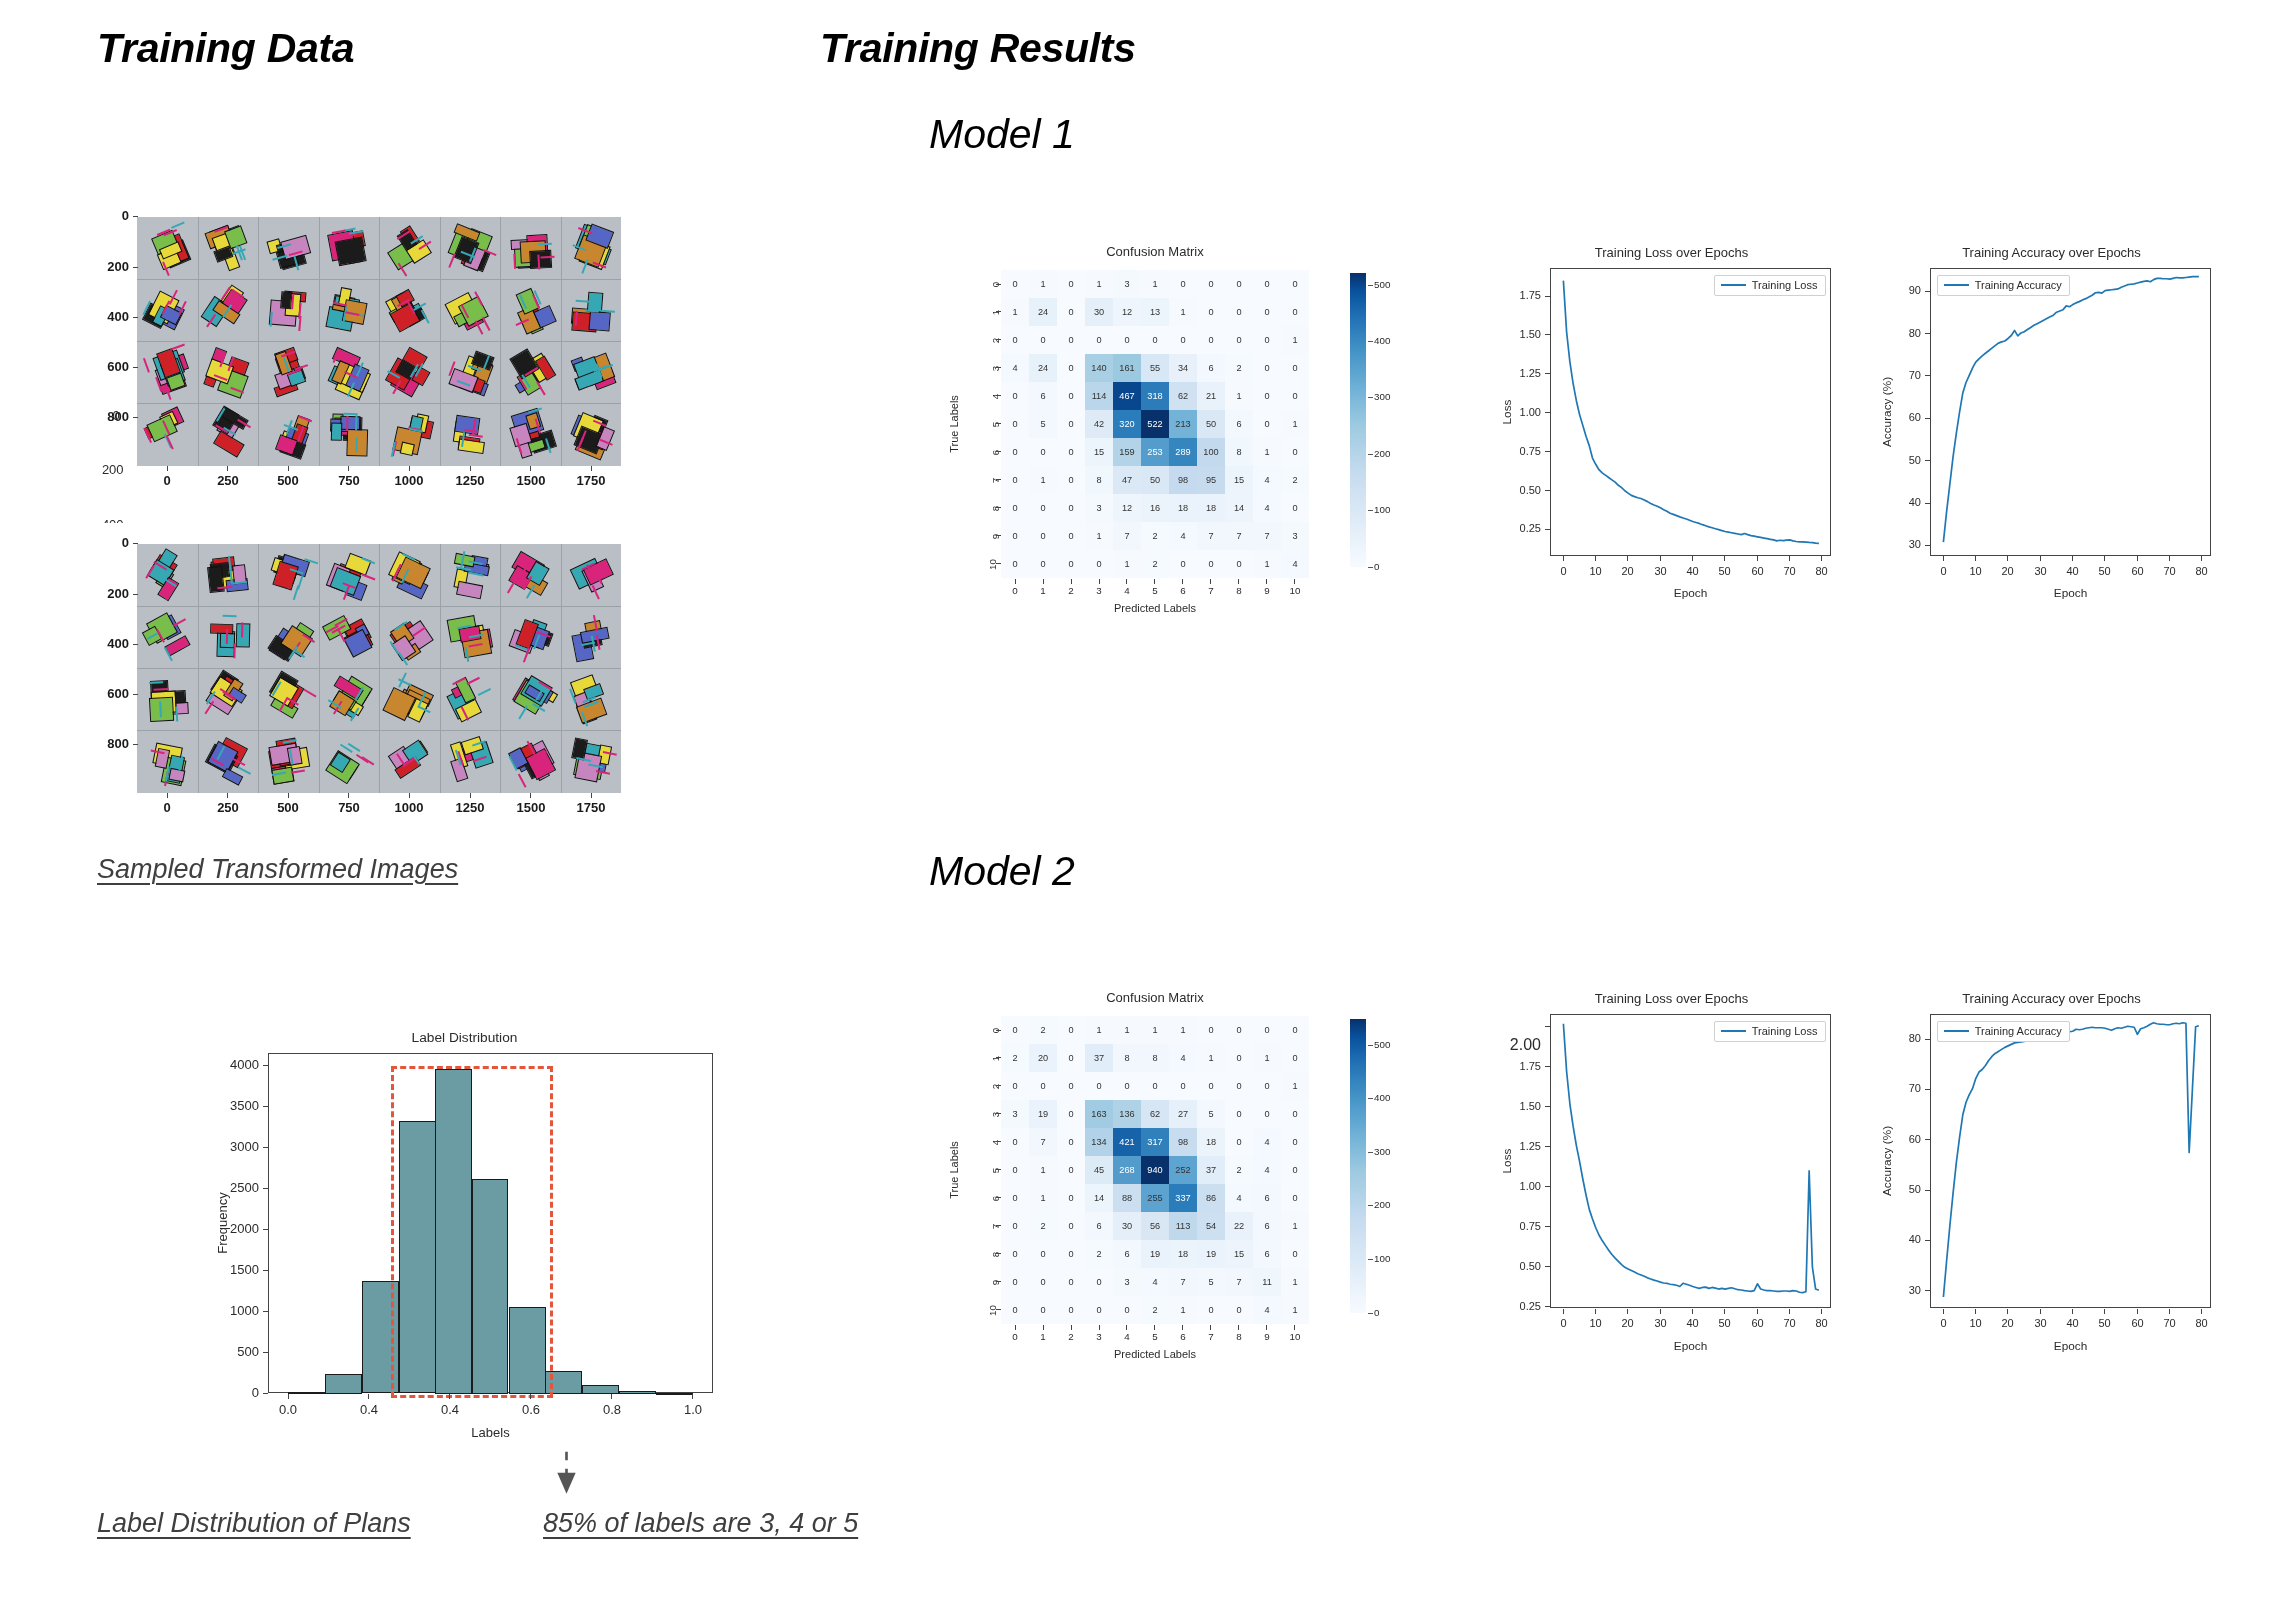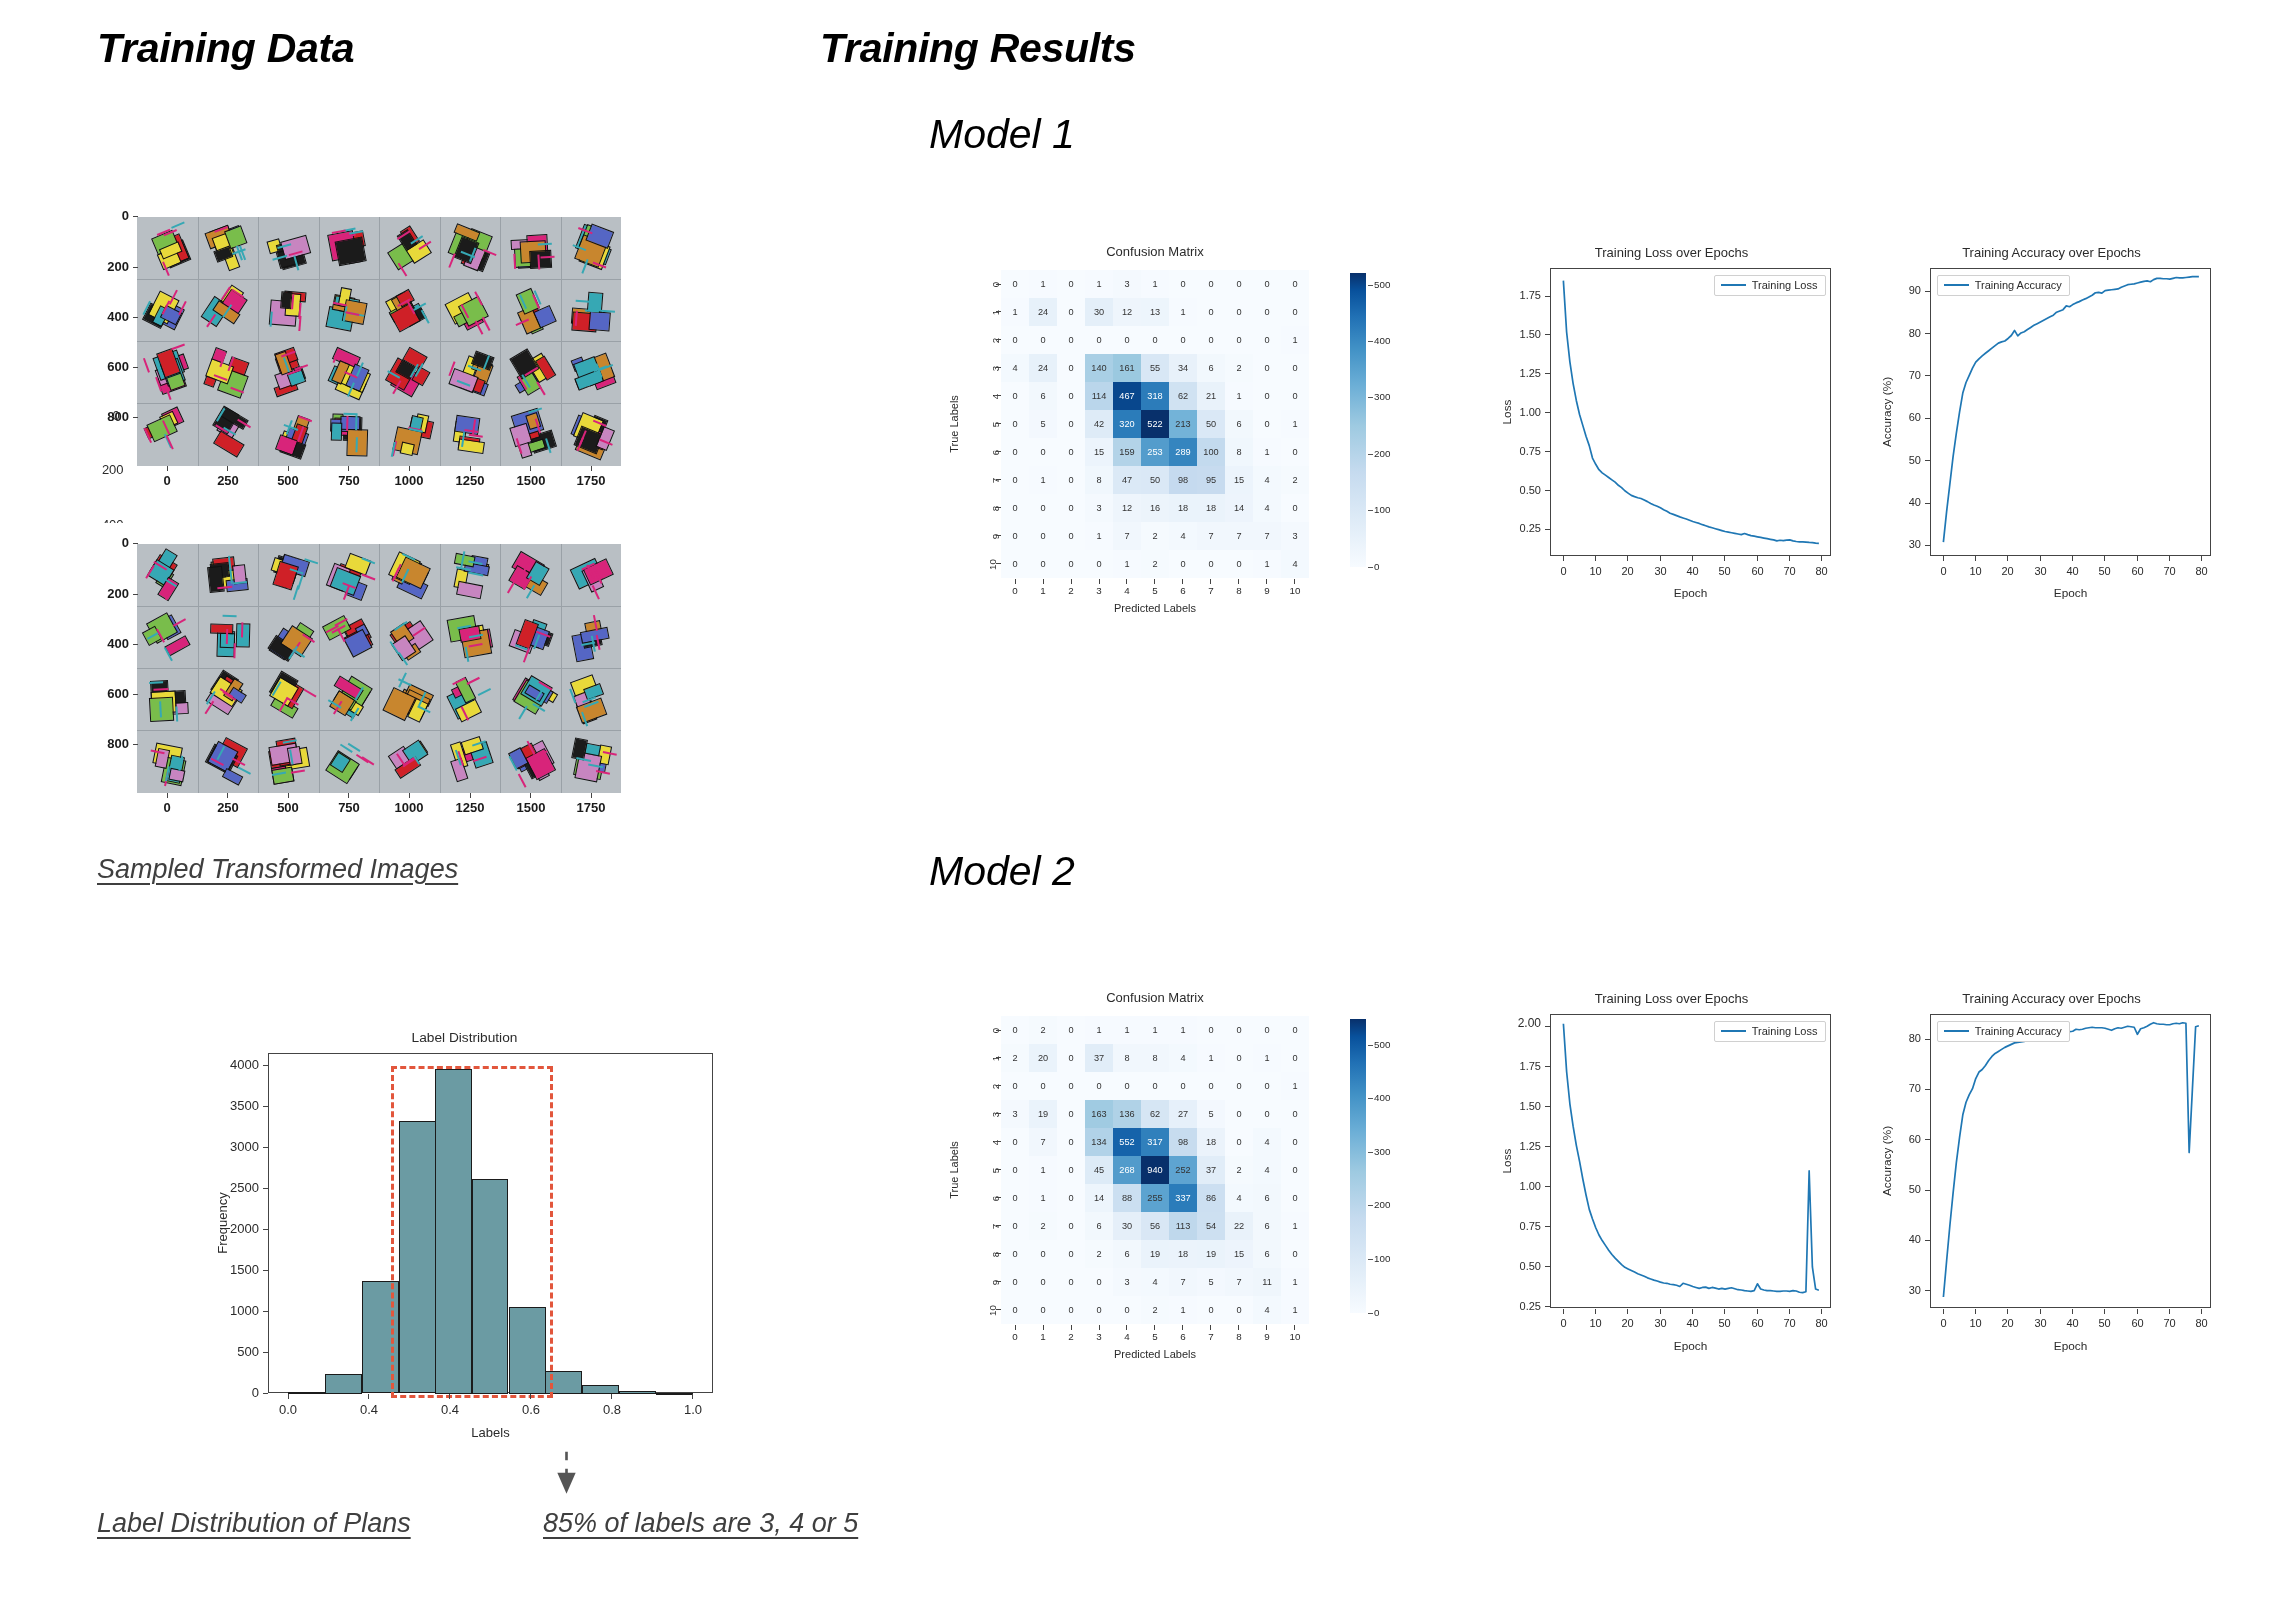--- a/index.html
+++ b/index.html
@@ -1396,21 +1396,21 @@
         <div class="cm-cell" style="background:rgb(214,230,244);font-size:9.2px;">62</div>
         <div class="cm-cell" style="background:rgb(230,240,250);font-size:9.2px;">27</div>
         <div class="cm-cell" style="background:rgb(243,248,254);font-size:9.2px;">5</div>
         <div class="cm-cell" style="background:rgb(247,251,255);font-size:9.2px;">0</div>
         <div class="cm-cell" style="background:rgb(247,251,255);font-size:9.2px;">0</div>
         <div class="cm-cell" style="background:rgb(247,251,255);font-size:9.2px;">0</div>
         <div class="cm-cell" style="background:rgb(247,251,255);font-size:9.2px;">0</div>
         <div class="cm-cell" style="background:rgb(241,247,253);font-size:9.2px;">7</div>
         <div class="cm-cell" style="background:rgb(247,251,255);font-size:9.2px;">0</div>
         <div class="cm-cell" style="background:rgb(177,210,232);font-size:9.2px;">134</div>
-        <div class="cm-cell lite" style="background:rgb(22,99,170);font-size:9.2px;">552</div>
+        <div class="cm-cell lite" style="background:rgb(22,99,170);font-size:9.2px;">421</div>
         <div class="cm-cell lite" style="background:rgb(48,128,188);font-size:9.2px;">317</div>
         <div class="cm-cell" style="background:rgb(199,220,239);font-size:9.2px;">98</div>
         <div class="cm-cell" style="background:rgb(235,243,251);font-size:9.2px;">18</div>
         <div class="cm-cell" style="background:rgb(247,251,255);font-size:9.2px;">0</div>
         <div class="cm-cell" style="background:rgb(243,249,254);font-size:9.2px;">4</div>
         <div class="cm-cell" style="background:rgb(247,251,255);font-size:9.2px;">0</div>
         <div class="cm-cell" style="background:rgb(247,251,255);font-size:9.2px;">0</div>
         <div class="cm-cell" style="background:rgb(246,250,255);font-size:9.2px;">1</div>
         <div class="cm-cell" style="background:rgb(247,251,255);font-size:9.2px;">0</div>
         <div class="cm-cell" style="background:rgb(221,235,247);font-size:9.2px;">45</div>
@@ -1587,21 +1587,21 @@
       <div class="tick-lbl" style="left:56px;top:232px;transform:translateX(-100%);font-size:11px;">0.75</div>
       <div class="tickmark" style="left:60px;top:198px;width:5.2px;height:1.3px;"></div>
       <div class="tick-lbl" style="left:56px;top:192px;transform:translateX(-100%);font-size:11px;">1.00</div>
       <div class="tickmark" style="left:60px;top:158px;width:5.2px;height:1.3px;"></div>
       <div class="tick-lbl" style="left:56px;top:152px;transform:translateX(-100%);font-size:11px;">1.25</div>
       <div class="tickmark" style="left:60px;top:118px;width:5.2px;height:1.3px;"></div>
       <div class="tick-lbl" style="left:56px;top:112px;transform:translateX(-100%);font-size:11px;">1.50</div>
       <div class="tickmark" style="left:60px;top:78px;width:5.2px;height:1.3px;"></div>
       <div class="tick-lbl" style="left:56px;top:72px;transform:translateX(-100%);font-size:11px;">1.75</div>
       <div class="tickmark" style="left:60px;top:38px;width:5.2px;height:1.3px;"></div>
-      <div class="tick-lbl" style="left:56px;top:28px;transform:translateX(-100%);font-size:12px;">2.00</div>
+      <div class="tick-lbl" style="left:56px;top:48px;transform:translateX(-100%);font-size:16px;">2.00</div>
       <div class="ax-name" style="left:65px;top:351px;width:281px;text-align:center;font-size:11.8px;">Epoch</div>
       <div class="ax-name" style="left:22px;top:173px;font-size:11.8px;transform:translate(-50%,-50%) rotate(-90deg);">Loss</div>
       <div class="legend" style="left: 229px; top: 33px;">
         <div class="swatch"></div>
         <div class="ltext">Training Loss</div>
       </div>
     </div>
   <div class="fig" style="left:1865px;top:988px;width:373px;height:386px;">
       <div class="title" style="top:2.6px;left:0px;width:373px;font-size:13px;">Training Accuracy over Epochs</div>
       <div class="axbox axborder" style="left:65px;top:26px;width:281px;height:294px;background:#fff;"></div>

